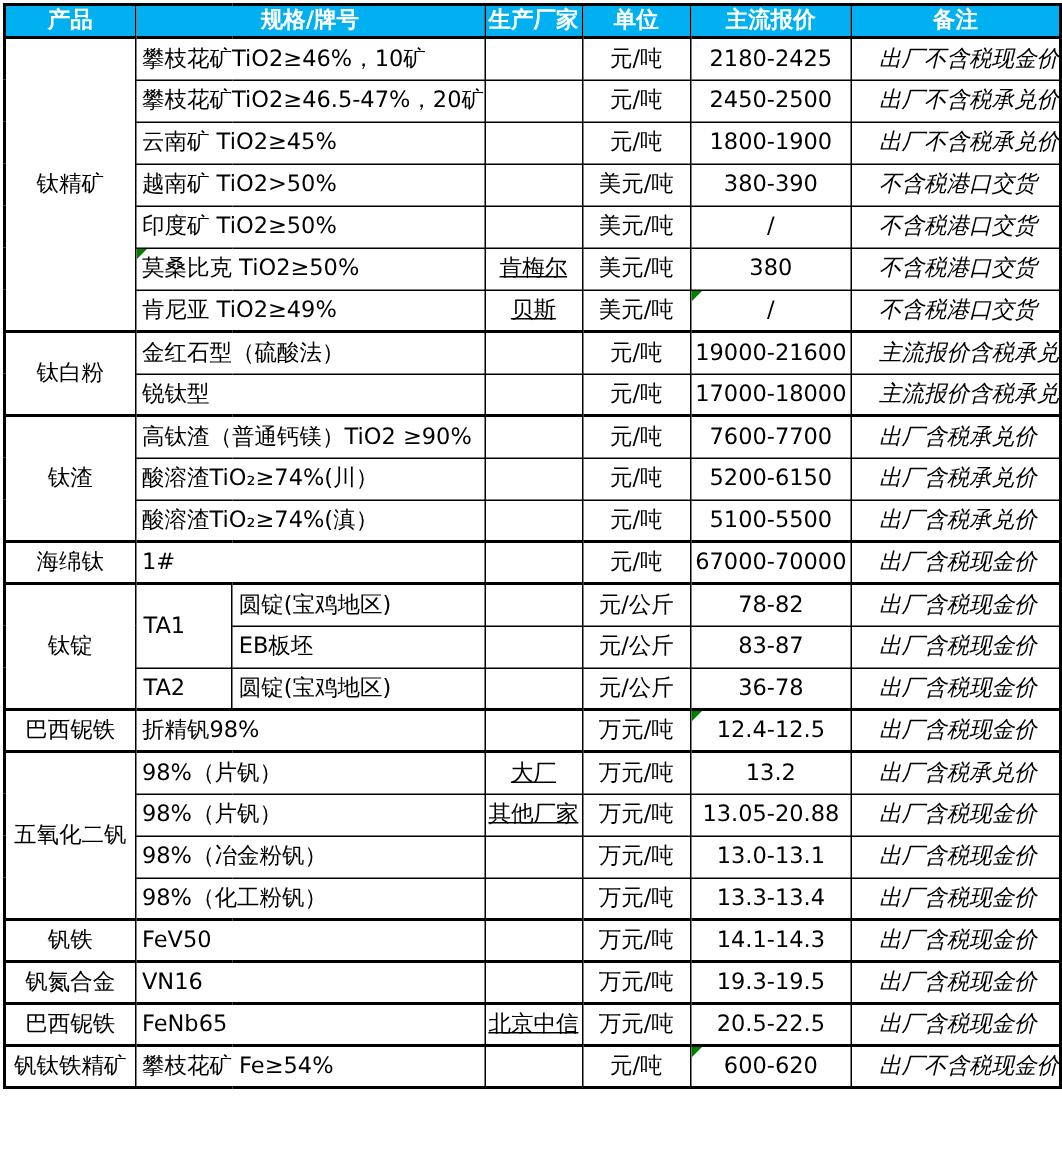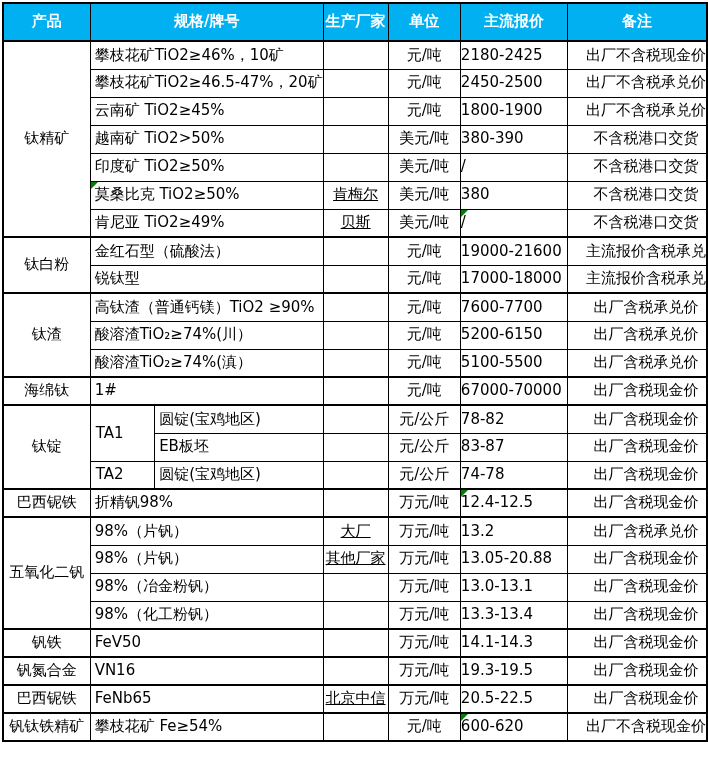--- a/index.html
+++ b/index.html
@@ -13,32 +13,32 @@
     border:2px solid #000;
   }
   .price-table th,.price-table td{
     border:1px solid #000;
     font-size:15px;line-height:1.15;
     overflow:hidden;white-space:nowrap;
     padding:0;
     vertical-align:middle;
   }
   .price-table tr{height:28px;}
-  .price-table thead tr{height:38px;}
+  .price-table thead tr{height:22px;}
   .price-table th{
     background:#00B0F0;color:#ffffff;font-weight:bold;text-align:center;
     border-bottom:2px solid #000;
   }
   td.prod{text-align:center;margin-left:25px;}
   td.grade{text-align:left;padding-left:5px;}
   td.spec{text-align:left;padding-left:4px;}
   td.mfr{text-align:center;text-decoration:underline;}
   td.unit{text-align:center;}
-  td.price{text-align:left;}
-  td.note{text-align:center;padding-left:18px;}
+  td.price{text-align:center;}
+  td.note{text-align:left;padding-left:18px;font-style:italic;}
   tr.grp td{border-top:2px solid #000;}
   td.flag-cell{position:relative;}
   .flag{
     position:absolute;top:0;left:0;width:0;height:0;
     border-top:7px solid #008000;border-right:7px solid transparent;
   }
   .cellv{display:inline;}
 </style>
 </head>
 <body>
@@ -178,21 +178,21 @@
       <td class="mfr"></td>
       <td class="unit">元/公斤</td>
       <td class="price">83-87</td>
       <td class="note">出厂含税现金价</td>
     </tr>
     <tr>
       <td class="grade">TA2</td>
       <td class="spec">圆锭(宝鸡地区)</td>
       <td class="mfr"></td>
       <td class="unit">元/公斤</td>
-      <td class="price">74-78</td>
+      <td class="price">36-78</td>
       <td class="note">出厂含税现金价</td>
     </tr>
 
     <tr class="grp">
       <td class="prod">巴西铌铁</td>
       <td class="spec" colspan="2">折精钒98%</td>
       <td class="mfr"></td>
       <td class="unit">万元/吨</td>
       <td class="price flag-cell"><span class="flag"></span><span class="cellv">12.4-12.5</span></td>
       <td class="note">出厂含税现金价</td>

